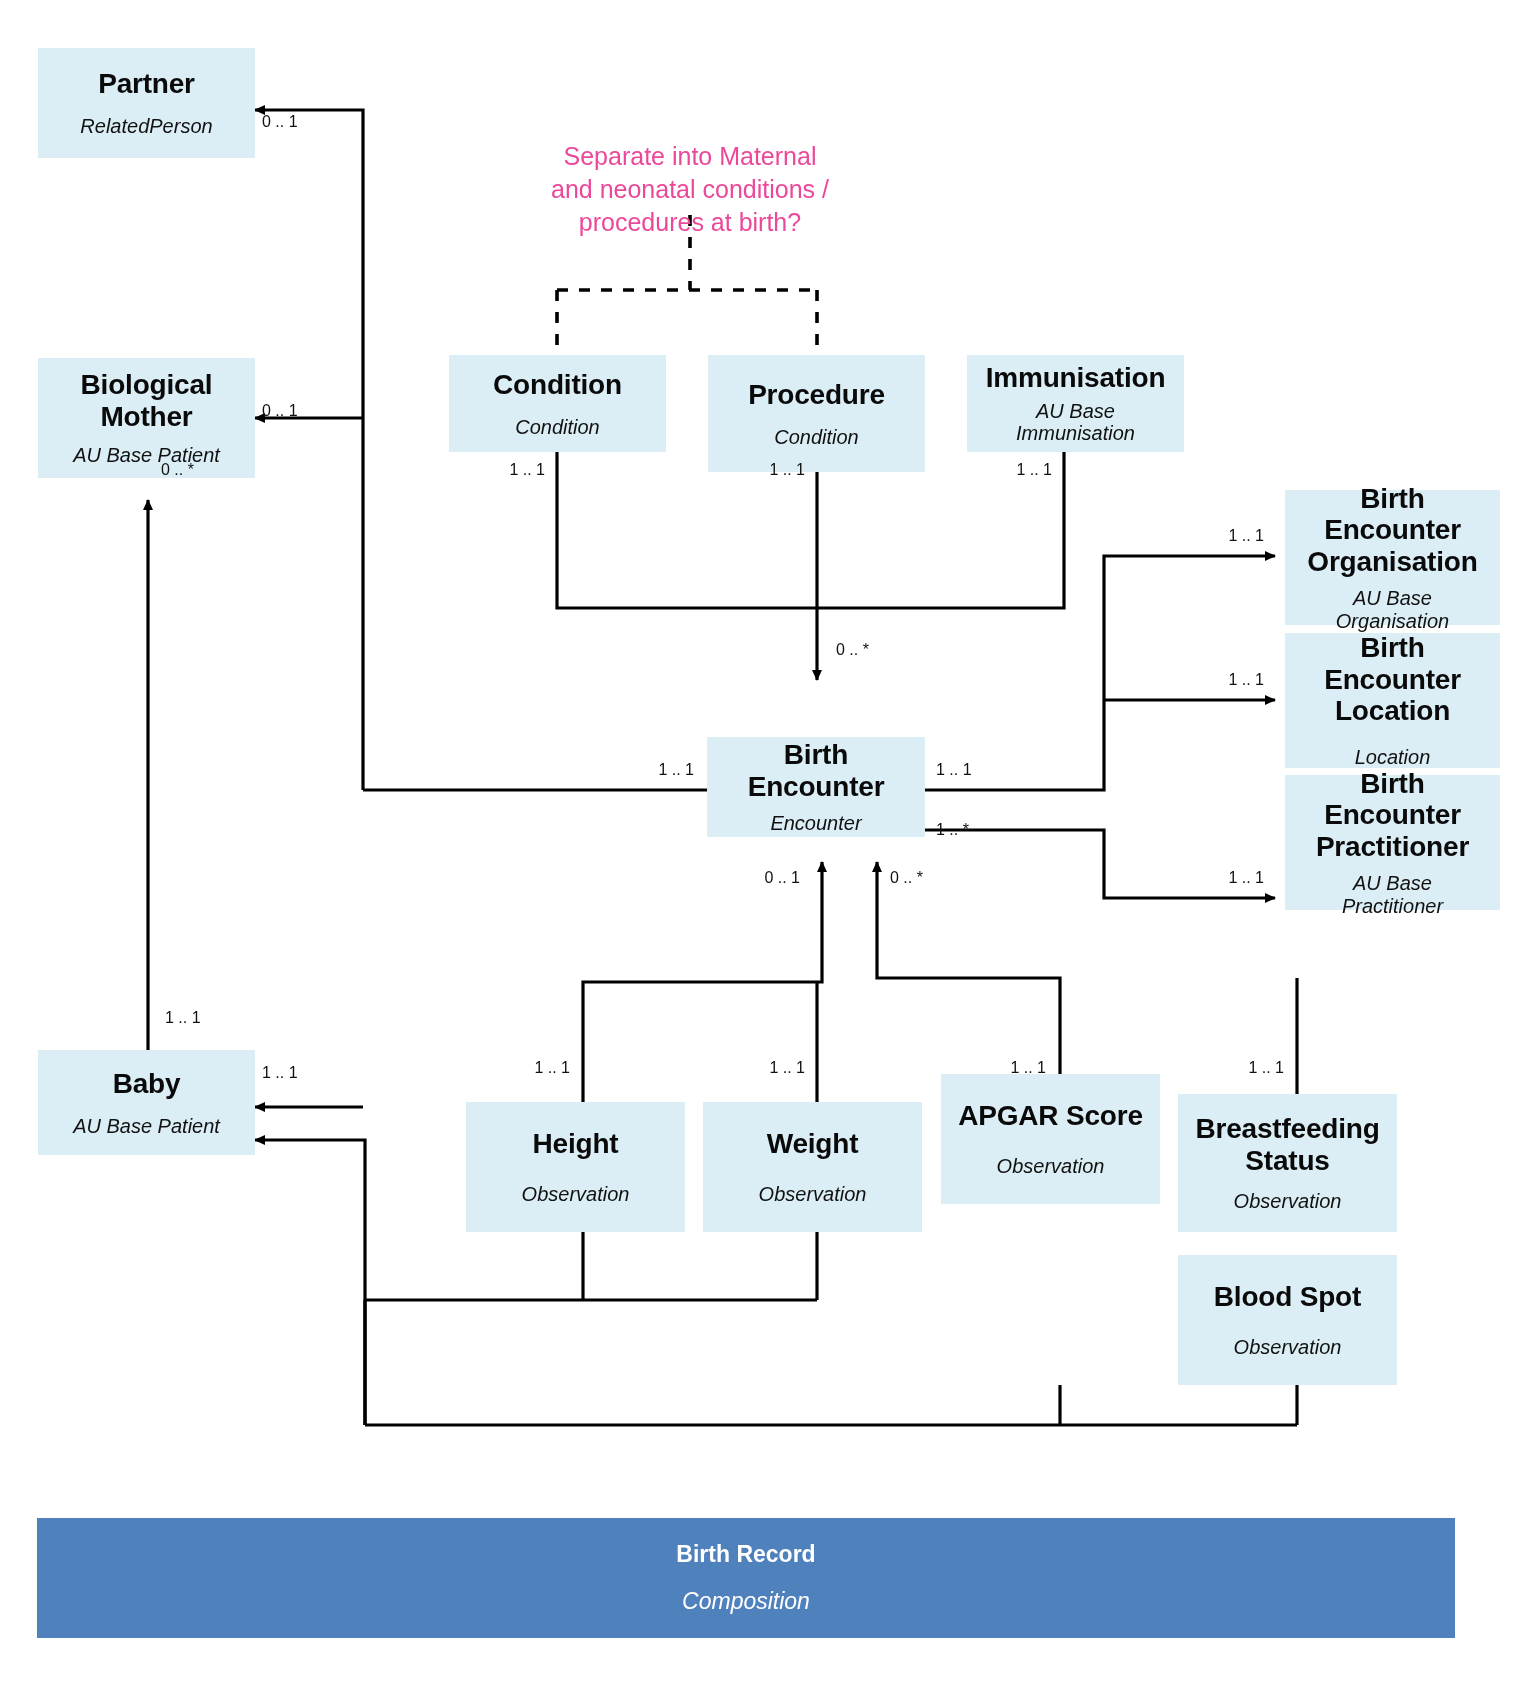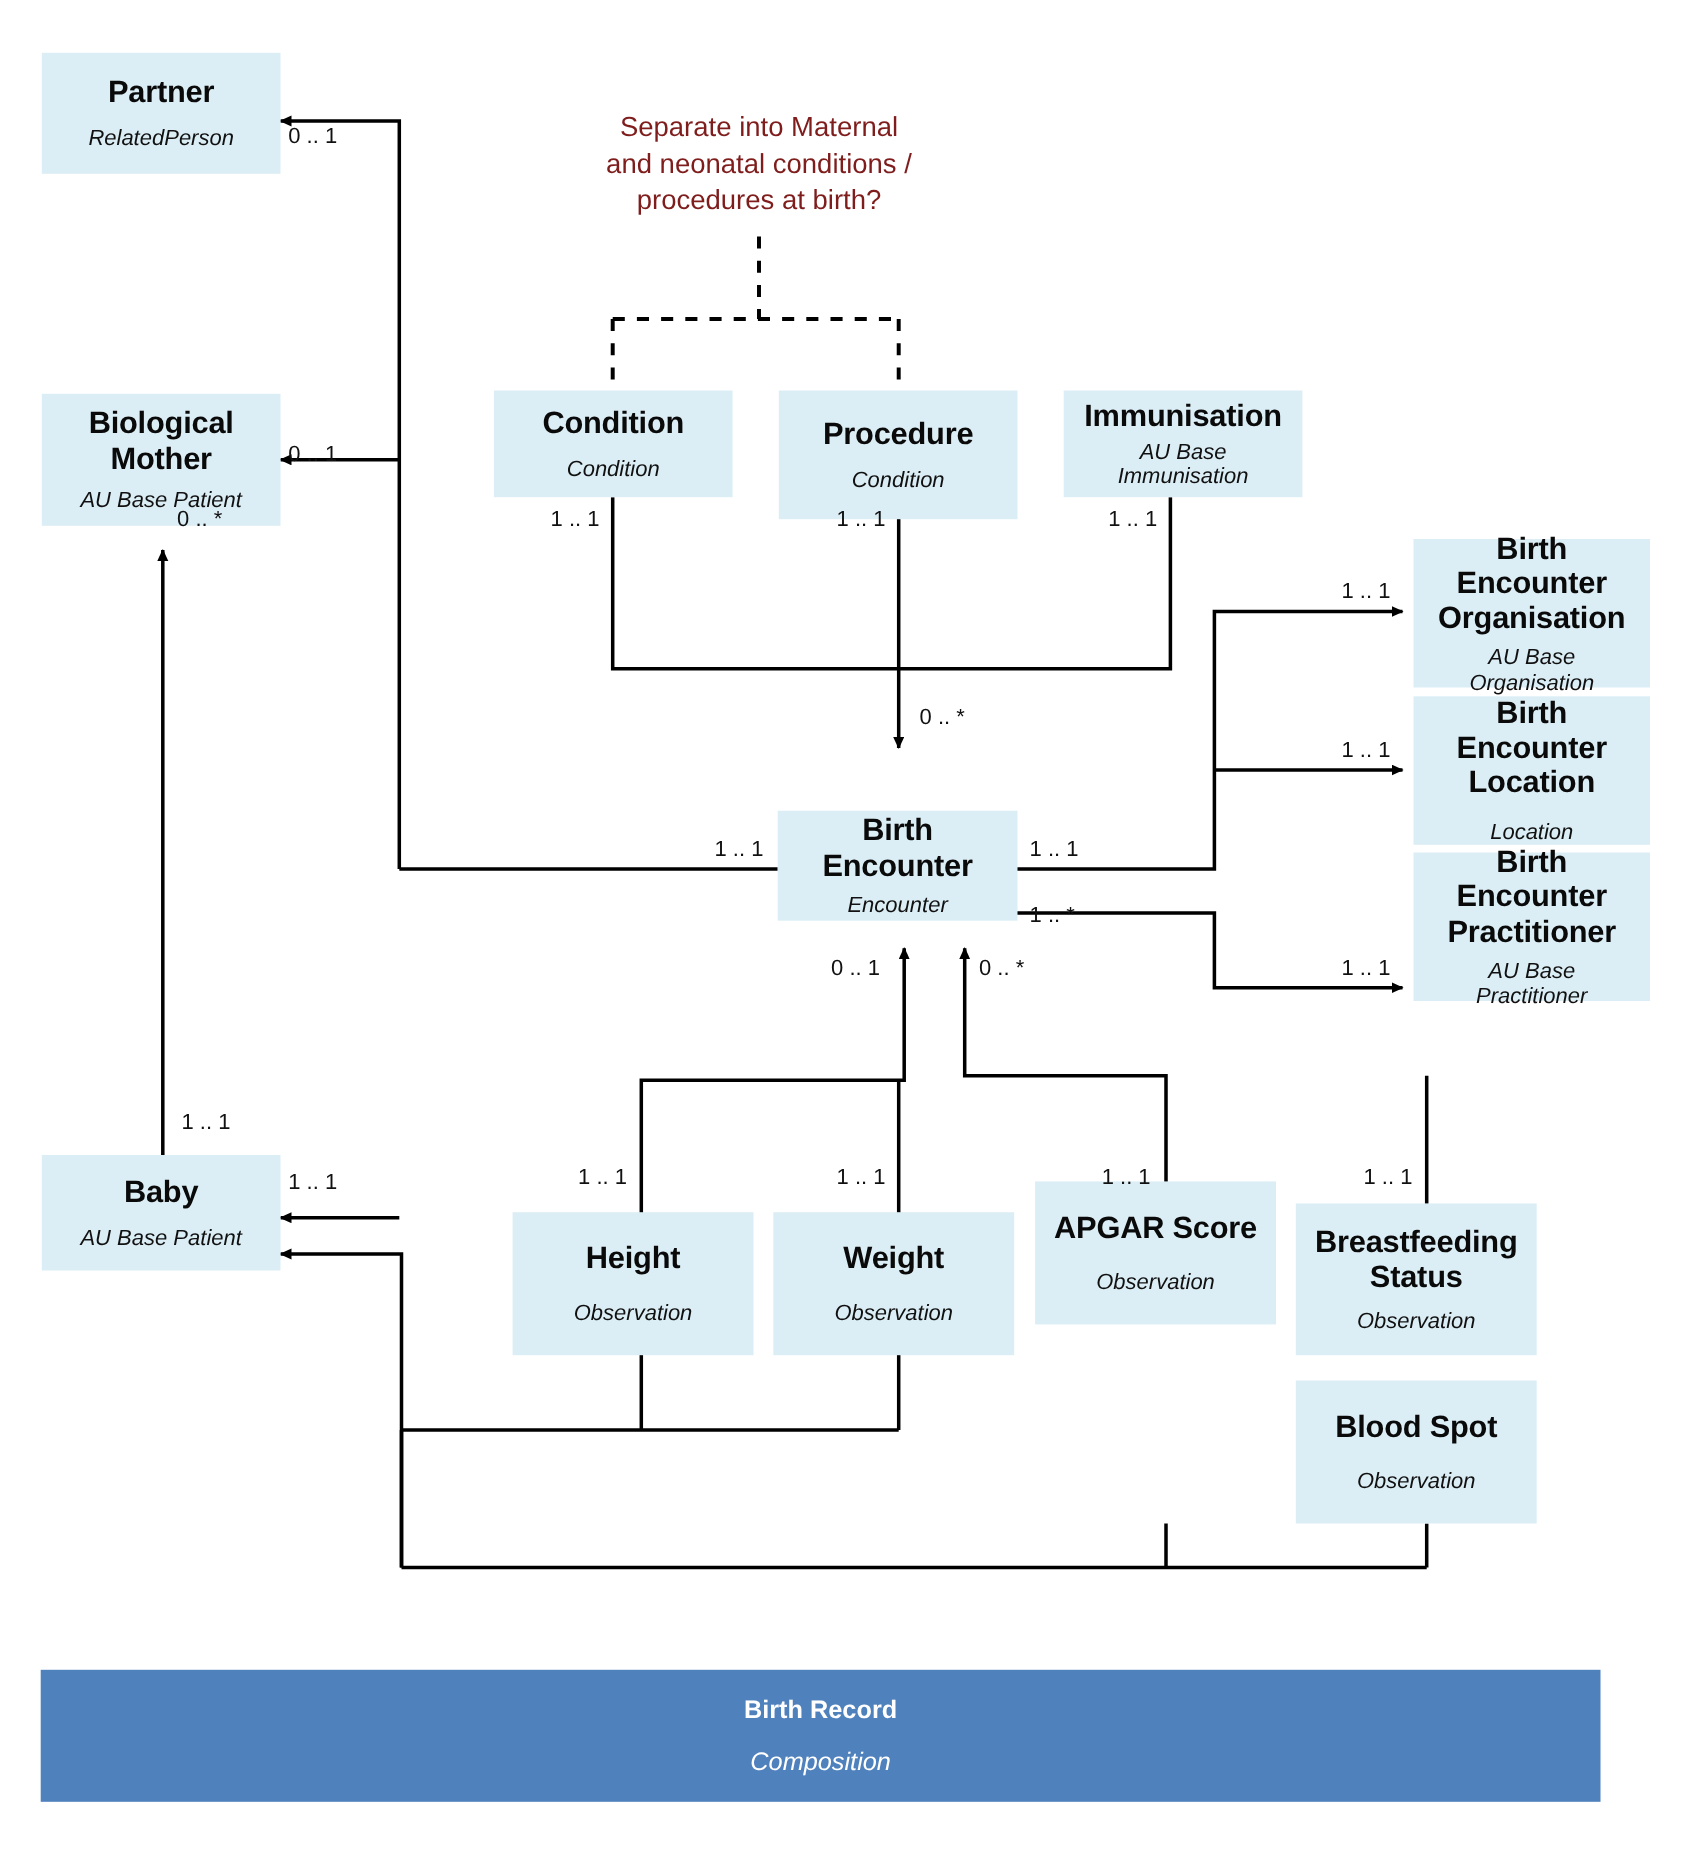--- a/index.html
+++ b/index.html
@@ -67,29 +67,30 @@
   .composition-bar .c-type {
     font-style: italic;
     color: #ffffff;
     font-size: 23px;
     line-height: 1.1;
     margin-top: 22px;
   }
   .note {
     position: absolute;
     text-align: center;
-    color: #7f1d1d;
+    color: #ec4899;
     font-size: 25px;
     line-height: 1.32;
     white-space: pre-line;
+    margin-top: 40px;
   }
   .mult {
     position: absolute;
     color: #111111;
-    font-size: 20px;
+    font-size: 16px;
     line-height: 1;
     white-space: nowrap;
   }
   .mult.right { transform: translateX(-100%); }
 </style>
 </head>
 <body>
 
 <div id="diagram-root">
 

